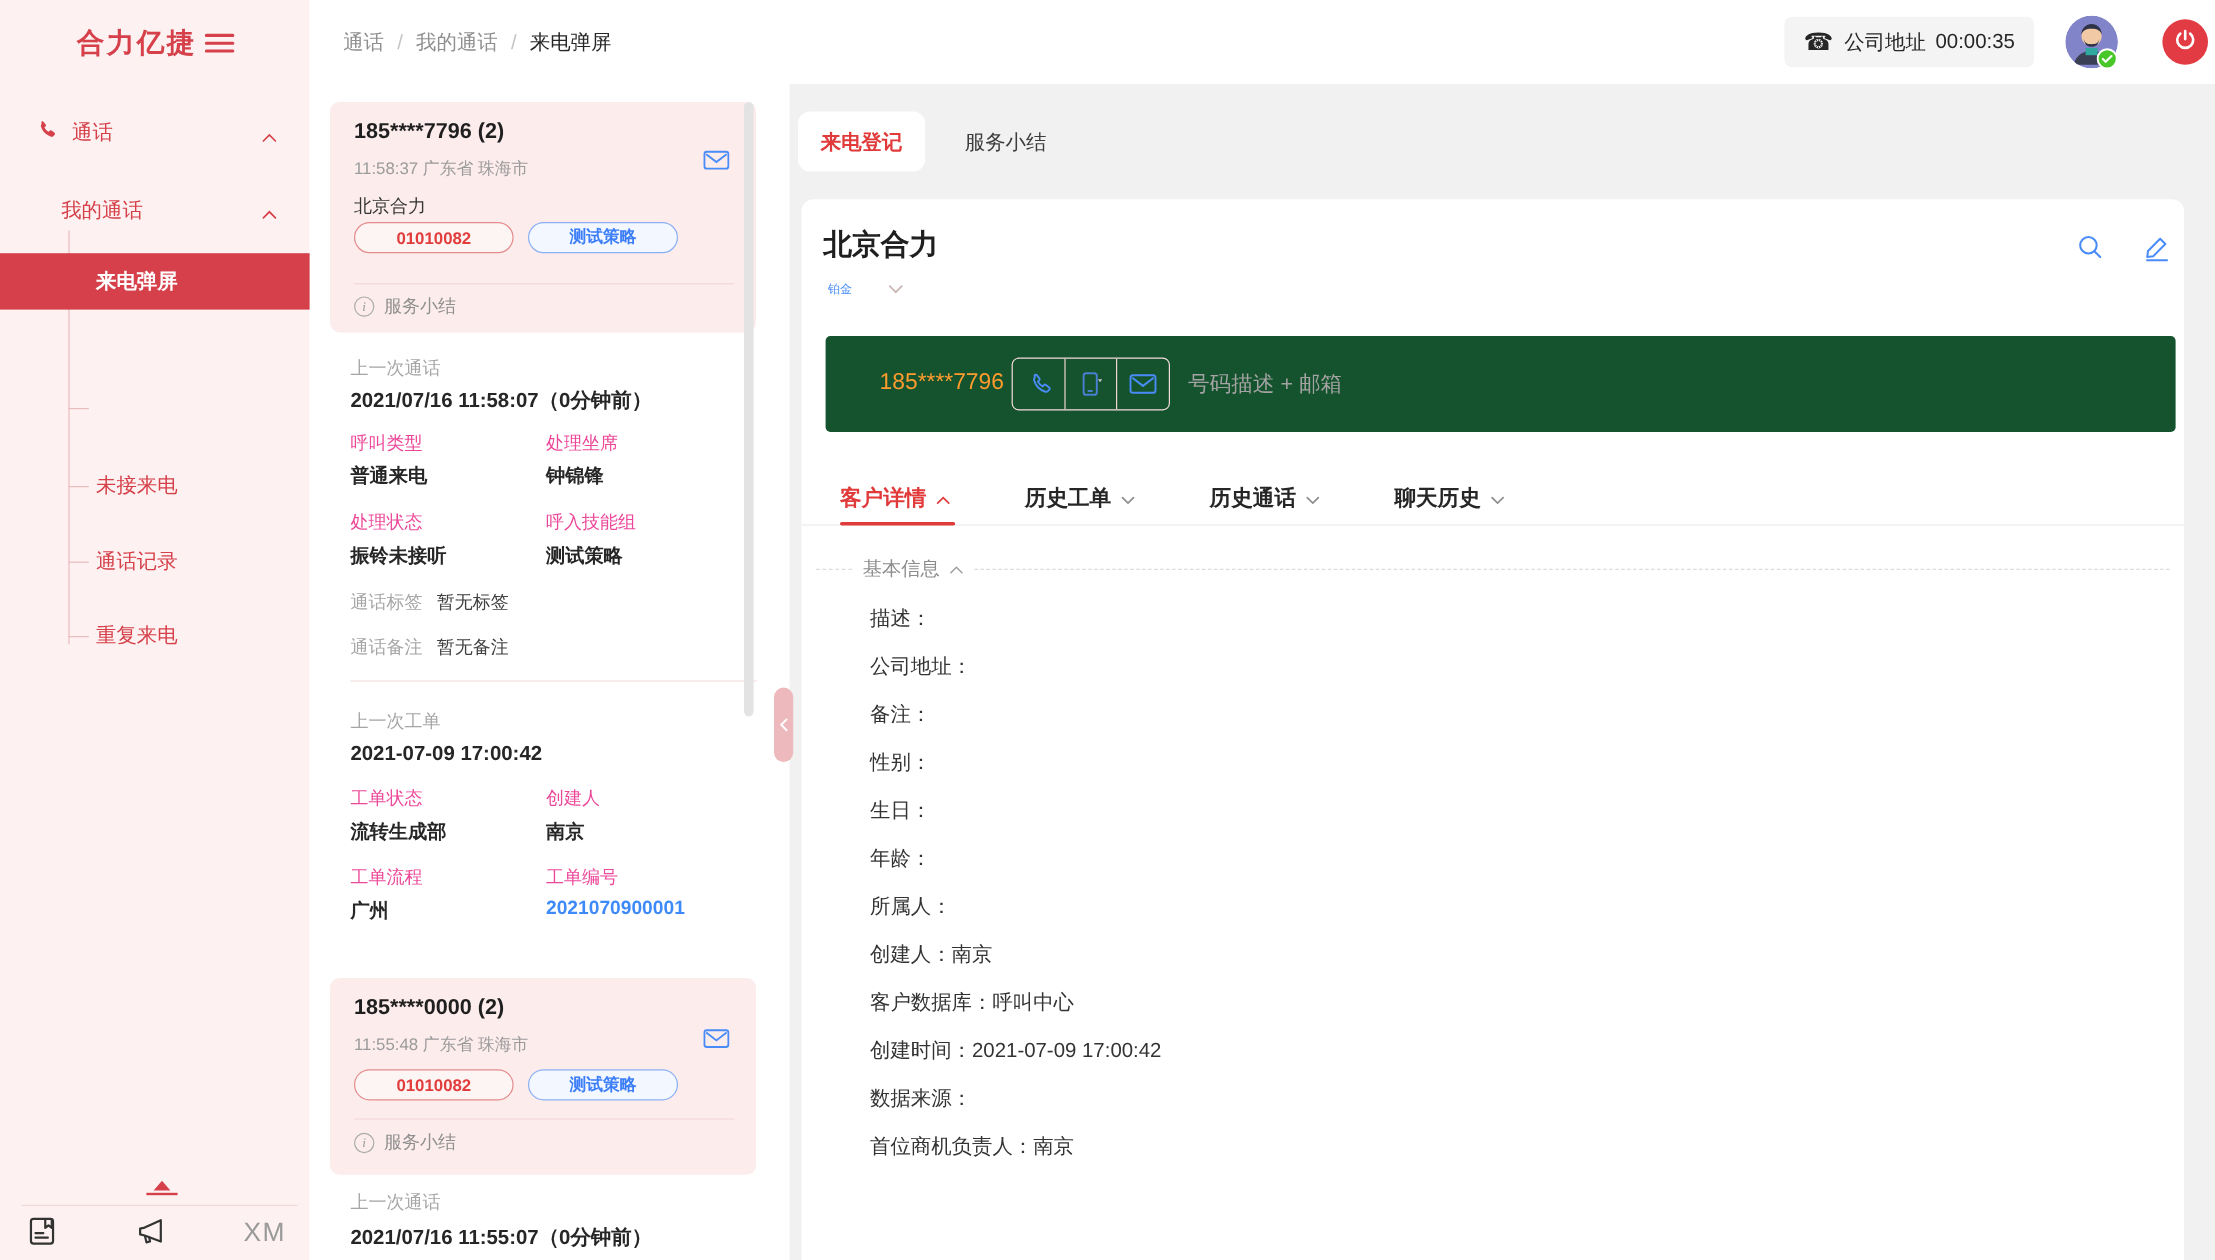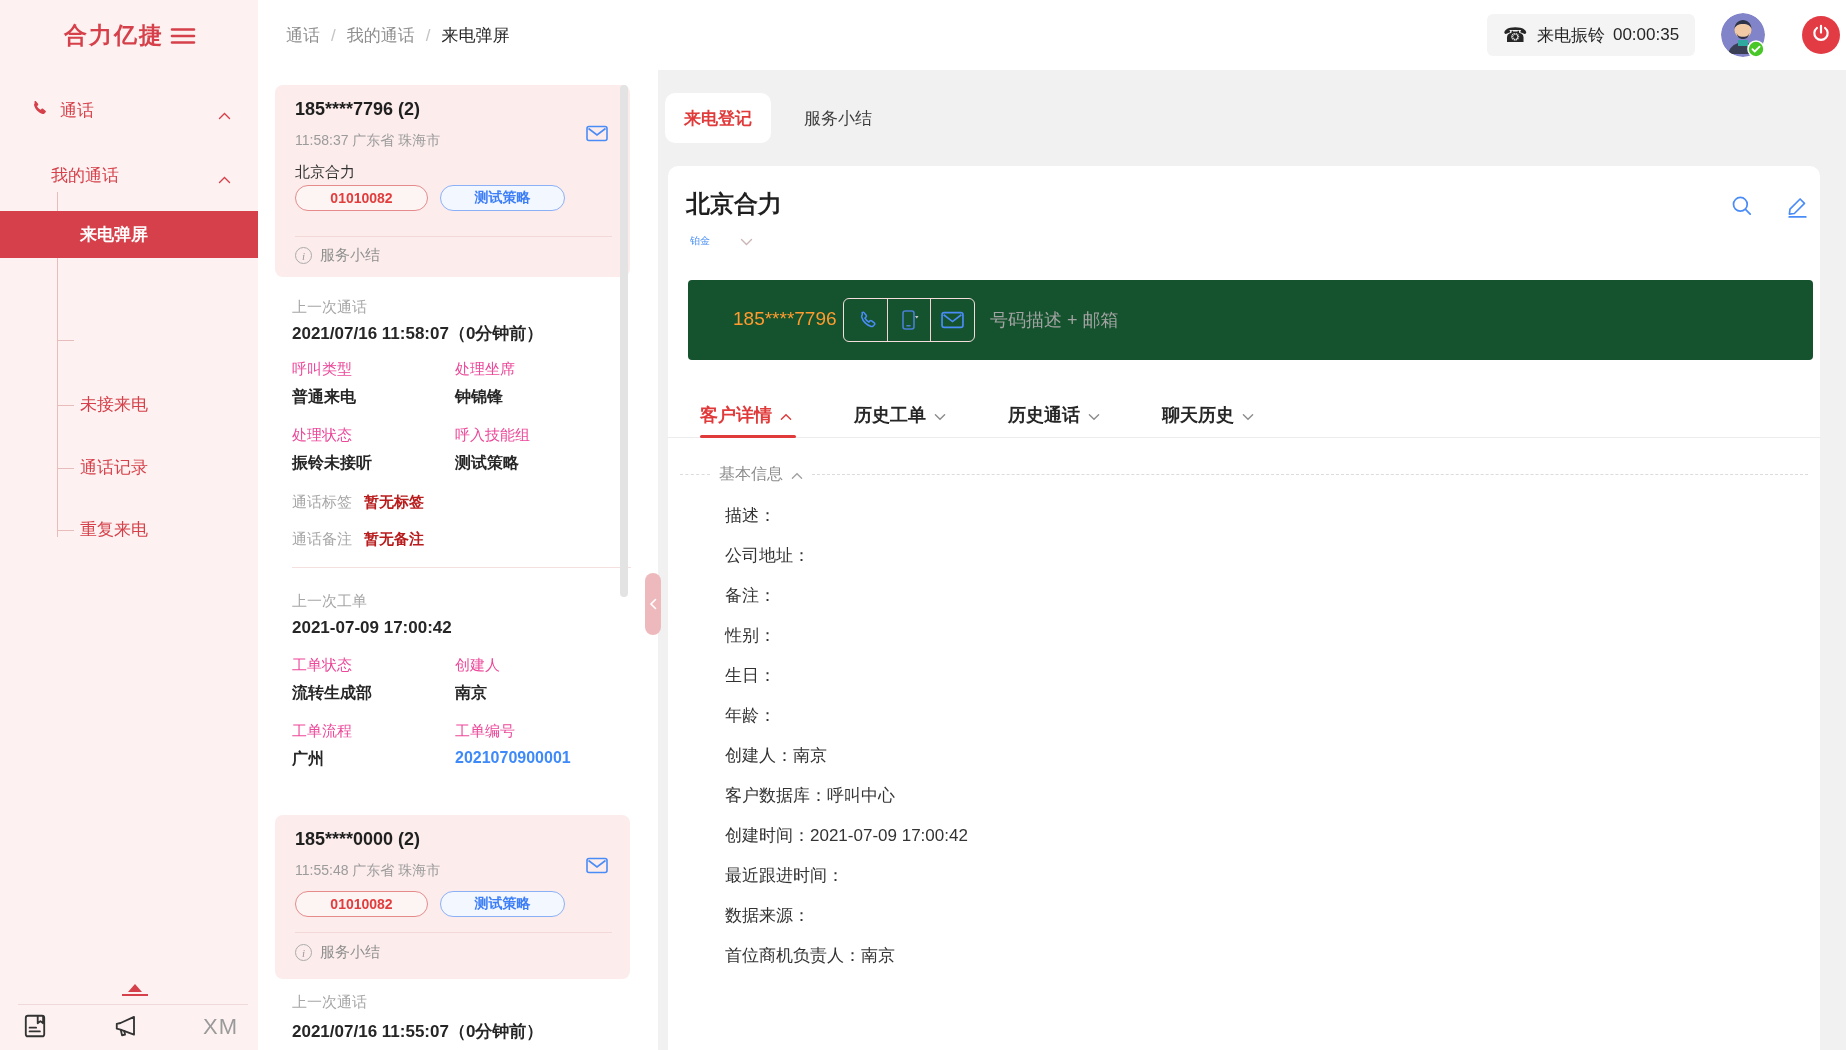--- a/index.html
+++ b/index.html
@@ -58,21 +58,21 @@
   .cc-divider { position:absolute; left:20px; right:18px; height:1px; background:#f3d8d8; }
   .cc-summary { position:absolute; left:20px; display:flex; align-items:center; gap:8px; color:#8f8f8f; font-size:15px; cursor:pointer; }
   .info-i { width:17px; height:17px; border:1px solid #ababab; border-radius:50%; color:#9a9a9a; font-size:11px; font-style:italic; font-family:"Liberation Serif","DejaVu Serif",serif; display:flex; align-items:center; justify-content:center; }
   .sec-label { position:absolute; left:34px; font-size:15px; color:#a6a6a6; }
   .sec-time { position:absolute; left:34px; font-size:17px; font-weight:bold; color:#262626; }
   .kv-l { position:absolute; font-size:15px; color:#ec4899; }
   .kv-v { position:absolute; font-size:16px; font-weight:bold; color:#262626; }
   .kv-link { color:#3d8af8 !important; cursor:pointer; }
   .inline-kv { position:absolute; left:34px; font-size:15px; }
   .inline-kv .il { color:#a6a6a6; margin-right:12px; }
-  .inline-kv .iv { color:#b91c1c; font-weight:bold; }
+  .inline-kv .iv { color:#404040; font-weight:normal; }
   .col-divider { position:absolute; left:34px; width:579px; max-width:596px; height:1px; background:#f6dfdf; }
   .scroll-thumb { position:absolute; left:362px; top:15px; width:8px; height:512px; background:#e3e3e3; border-radius:4px; cursor:pointer; }
   .collapse-handle { position:absolute; left:645px; top:573px; width:16px; height:62px; background:#eeb9bc; border-radius:8px; display:flex; align-items:center; justify-content:center; cursor:pointer; z-index:5; }
 
   
   .main-area { position:absolute; left:658px; top:70px; width:1188px; height:980px; background:#f1f1f1; }
   .tab-active { position:absolute; left:7px; top:23px; width:106px; height:50px; background:#fff; border-radius:10px; display:flex; align-items:center; justify-content:center; font-size:17px; font-weight:bold; color:#e03a3a; cursor:pointer; }
   .tab-inactive { position:absolute; left:120px; top:23px; width:120px; height:50px; display:flex; align-items:center; justify-content:center; font-size:17px; color:#3c3c3c; cursor:pointer; }
   .panel { position:absolute; left:10px; top:96px; width:1152px; height:884px; background:#fff; border-radius:10px 10px 0 0; }
   .cust-name { position:absolute; left:18px; top:22px; font-size:24px; font-weight:bold; color:#1f1f1f; }
@@ -183,21 +183,21 @@
     <div class="breadcrumb">
       <span class="bc-item">通话</span>
       <span class="bc-sep">/</span>
       <span class="bc-item">我的通话</span>
       <span class="bc-sep">/</span>
       <span class="bc-item bc-current">来电弹屏</span>
     </div>
 
     <div class="ring-pill">
       <span class="ring-glyph">☎</span>
-      <span class="ring-text">来电振铃</span>
+      <span class="ring-text">公司地址</span>
       <span class="ring-timer">00:00:35</span>
     </div>
 
     <div class="avatar-wrap">
       <div class="avatar-circle">
         <svg width="44" height="44" viewBox="0 0 44 44">
           <circle cx="22" cy="22" r="22" fill="#8184c8"></circle>
           <path d="M7 41c2-8.5 8.5-11.5 15-11.5S35 32.5 37 41z" fill="#3a3f56"></path>
           <rect x="17" y="27" width="10" height="6" fill="#2fa8a0"></rect>
           <circle cx="22" cy="17" r="8.5" fill="#f1c9a5"></circle>
@@ -423,23 +423,23 @@
         <span class="dash dash-r"></span>
       </div>
 
       <div class="fields">
         <div class="field-row">描述：</div>
         <div class="field-row">公司地址：</div>
         <div class="field-row">备注：</div>
         <div class="field-row">性别：</div>
         <div class="field-row">生日：</div>
         <div class="field-row">年龄：</div>
+        <div class="field-row">所属人：</div>
         <div class="field-row">创建人：南京</div>
         <div class="field-row">客户数据库：呼叫中心</div>
         <div class="field-row">创建时间：2021-07-09 17:00:42</div>
-        <div class="field-row">最近跟进时间：</div>
         <div class="field-row">数据来源：</div>
         <div class="field-row">首位商机负责人：南京</div>
       </div>
     </div>
   </main>
 
 </div>
 
 </body></html>

